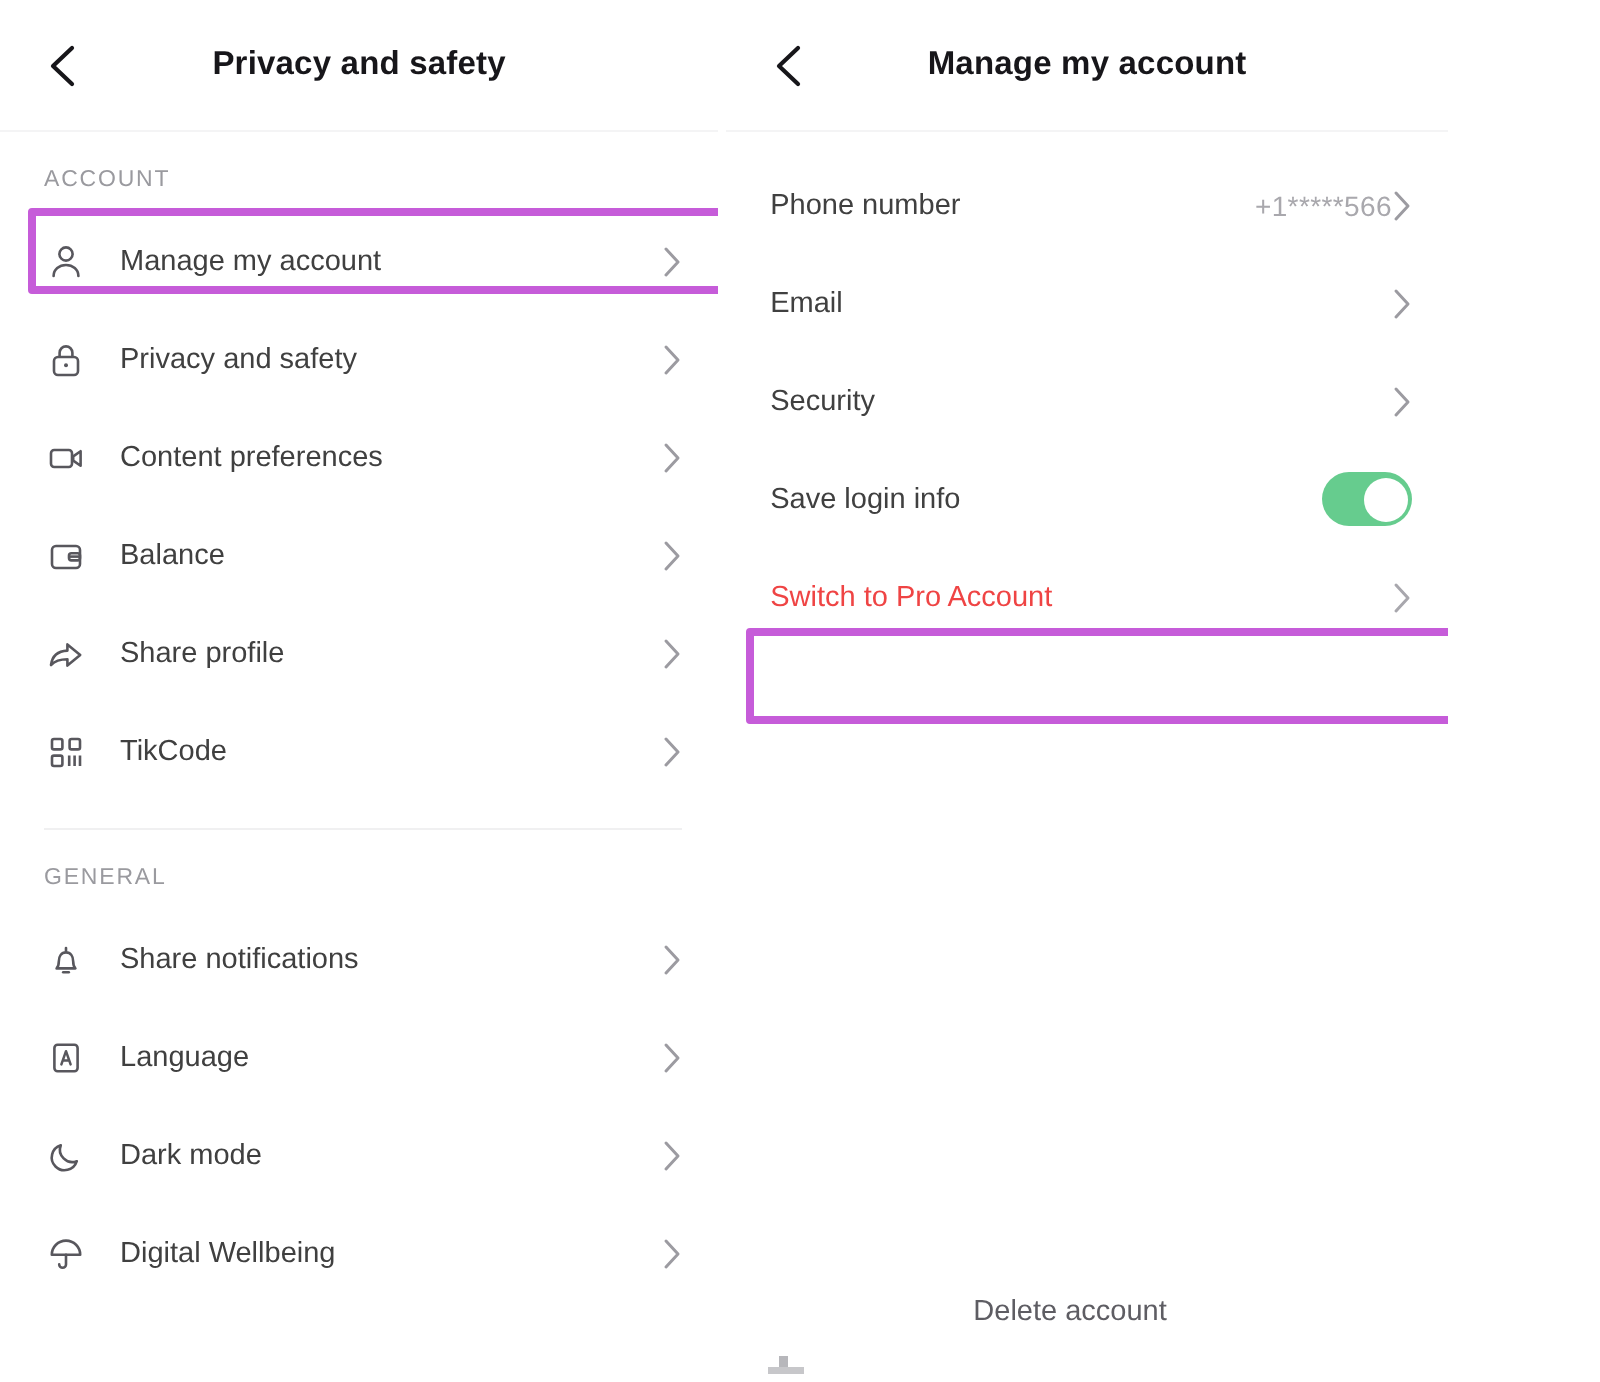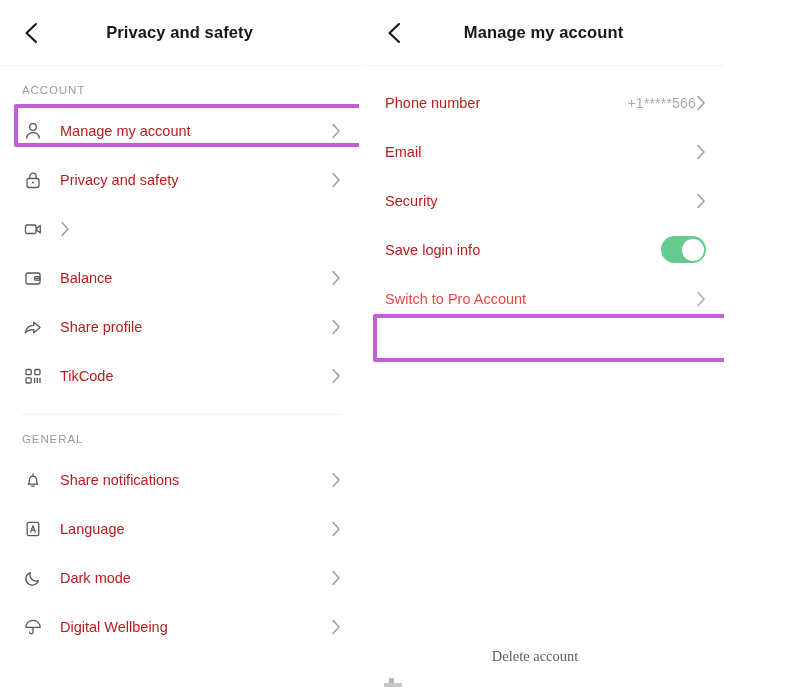--- a/index.html
+++ b/index.html
@@ -99,21 +99,21 @@
     display: flex;
     align-items: center;
     justify-content: center;
     margin-right: 16px;
     color: #58575d;
   }
   .row .ico svg { display: block; }
   .row .lbl {
     flex: 1 1 auto;
     font-size: 14.5px;
-    color: #b91c1c;
+    color: #404040;
     white-space: nowrap;
   }
   .row .val {
     font-size: 14px;
     color: #a9a8ad;
     white-space: nowrap;
     letter-spacing: .2px;
   }
   .row .chev {
     flex: 0 0 auto;
@@ -168,21 +168,20 @@
   .row.pro .lbl { color: #ef4444; }
   .row.pro .chev { color: #a8a7ad; }
 
   
   .delete-wrap {
     position: absolute;
     left: 0;
     right: 17px;
     bottom: 26px;
     text-align: center;
-    font-family: Liberation Serif, serif;
   }
   .delete-link {
     font-size: 14.5px;
     color: #5e5d63;
     cursor: pointer;
     display: inline-block;
   }
 
   
   .artifact {
@@ -251,20 +250,21 @@
       </span>
     </div>
 
     <div class="row">
       <span class="ico">
         <svg width="20" height="20" viewBox="0 0 20 20" fill="none">
           <rect x="2.5" y="6" width="10.5" height="8.5" rx="1.6" stroke="currentColor" stroke-width="1.3"></rect>
           <path d="M13.6 9.2 L17.3 6.6v7.3l-3.7-2.6z" stroke="currentColor" stroke-width="1.3" stroke-linejoin="round"></path>
         </svg>
       </span>
+      <span class="lbl">Content preferences</span>
       <span class="chev">
         <svg width="10" height="16" viewBox="0 0 10 16" fill="none">
           <path d="M2 1.5 L8 8 L2 14.5" stroke="currentColor" stroke-width="1.5" stroke-linecap="round" stroke-linejoin="round"></path>
         </svg>
       </span>
     </div>
 
     <div class="row">
       <span class="ico">
         <svg width="20" height="20" viewBox="0 0 20 20" fill="none">

